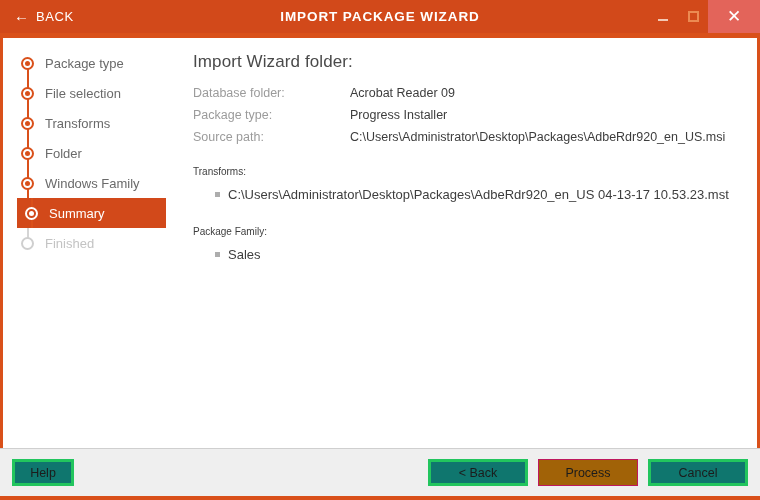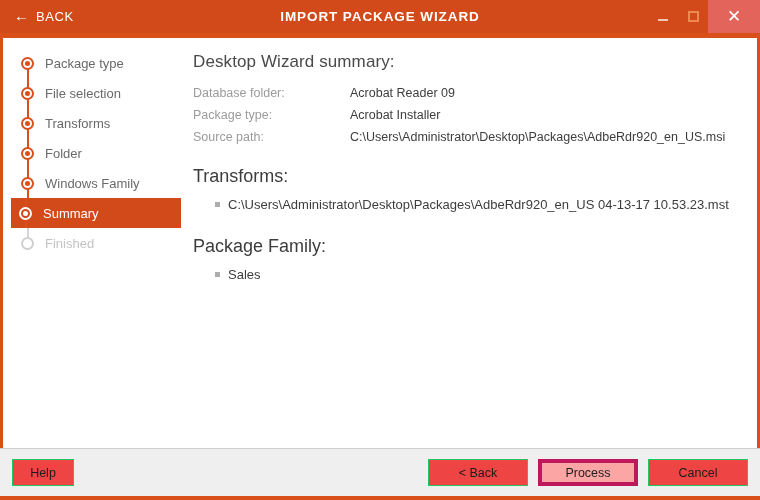--- a/index.html
+++ b/index.html
@@ -189,23 +189,23 @@
   .step-label {
     font-size: 13px;
     color: #6a6a6a;
     margin-left: 11px;
     white-space: nowrap;
   }
   .step.disabled .step-label { color: #c3c3c3; }
 
   .step.active {
     background: #d2491a;
-    margin-left: 8px;
+    margin-left: 14px;
     padding-left: 0;
-    width: 170px;
+    width: 149px;
   }
   .step.active::before { background: #d9501a; left: 14px; }
   .step.active .step-dot {
     border-color: #ffffff;
     background: #d2491a;
     margin-left: 8px;
   }
   .step.active .step-dot i { background: #ffffff; }
   .step.active .step-label { color: #ffffff; }
 
@@ -233,21 +233,21 @@
     min-width: 157px;
     font-size: 12.5px;
     color: #9b9b9b;
   }
   .field-value {
     font-size: 12.5px;
     color: #3d3d3d;
     white-space: nowrap;
   }
   .section-title {
-    font-size: 18px;
+    font-size: 10px;
     color: #3d3d3d;
     margin: 22px 0 8px 0;
   }
   .bullet-list {
     list-style: none;
     margin: 0;
     padding: 0 0 0 22px;
   }
   .bullet-list li {
     position: relative;
@@ -281,33 +281,33 @@
   }
   .footer-right {
     margin-left: auto;
     display: flex;
     gap: 10px;
   }
   .btn {
     font-family: "Liberation Sans", sans-serif;
     font-size: 12.5px;
     color: #1c1c1c;
-    background: #ef4444;
-    border: 1px solid #22c55e;
+    background: #0f766e;
+    border: 3px solid #22c55e;
     border-radius: 0;
     padding: 0;
     height: 27px;
     min-width: 62px;
     cursor: default;
     box-sizing: border-box;
   }
   .btn.wide { min-width: 100px; }
   .btn.primary {
-    border: 4px solid #be185d;
-    background: #fca5a5;
+    border: 1px solid #be185d;
+    background: #a16207;
     min-width: 100px;
     text-align: center;
   }
 </style>
 </head>
 <body>
 
 <div id="window">
 
   <div class="titlebar">
@@ -381,30 +381,30 @@
         <span class="step-dot">
             <i></i>
           </span>
         <span class="step-label">Finished</span>
       </div>
 
     </div>
 
     <div class="content">
 
-      <h1 class="content-title">Desktop Wizard summary:</h1>
+      <h1 class="content-title">Import Wizard folder:</h1>
 
       <div class="field-row">
         <div class="field-label">Database folder:</div>
         <div class="field-value">Acrobat Reader 09</div>
       </div>
 
       <div class="field-row">
         <div class="field-label">Package type:</div>
-        <div class="field-value">Acrobat Installer</div>
+        <div class="field-value">Progress Installer</div>
       </div>
 
       <div class="field-row">
         <div class="field-label">Source path:</div>
         <div class="field-value">C:\Users\Administrator\Desktop\Packages\AdbeRdr920_en_US.msi</div>
       </div>
 
       <div class="section-title">Transforms:</div>
       <ul class="bullet-list">
         <li>C:\Users\Administrator\Desktop\Packages\AdbeRdr920_en_US 04-13-17 10.53.23.mst</li>

